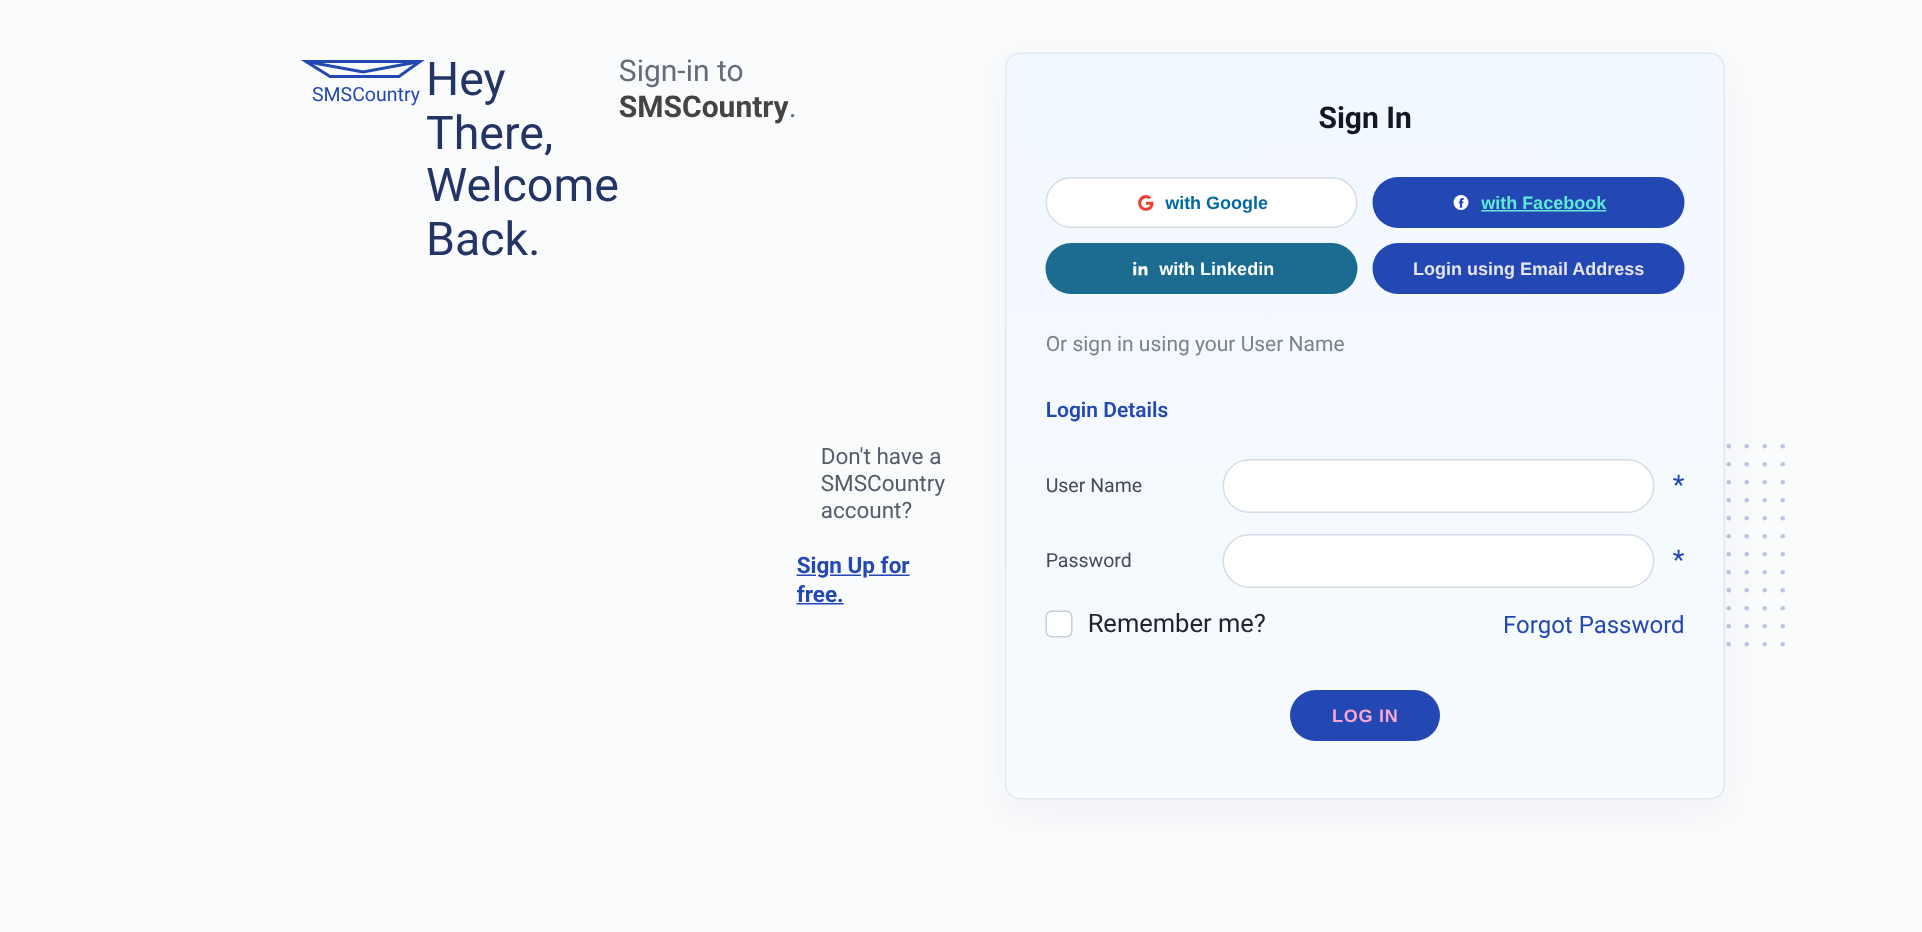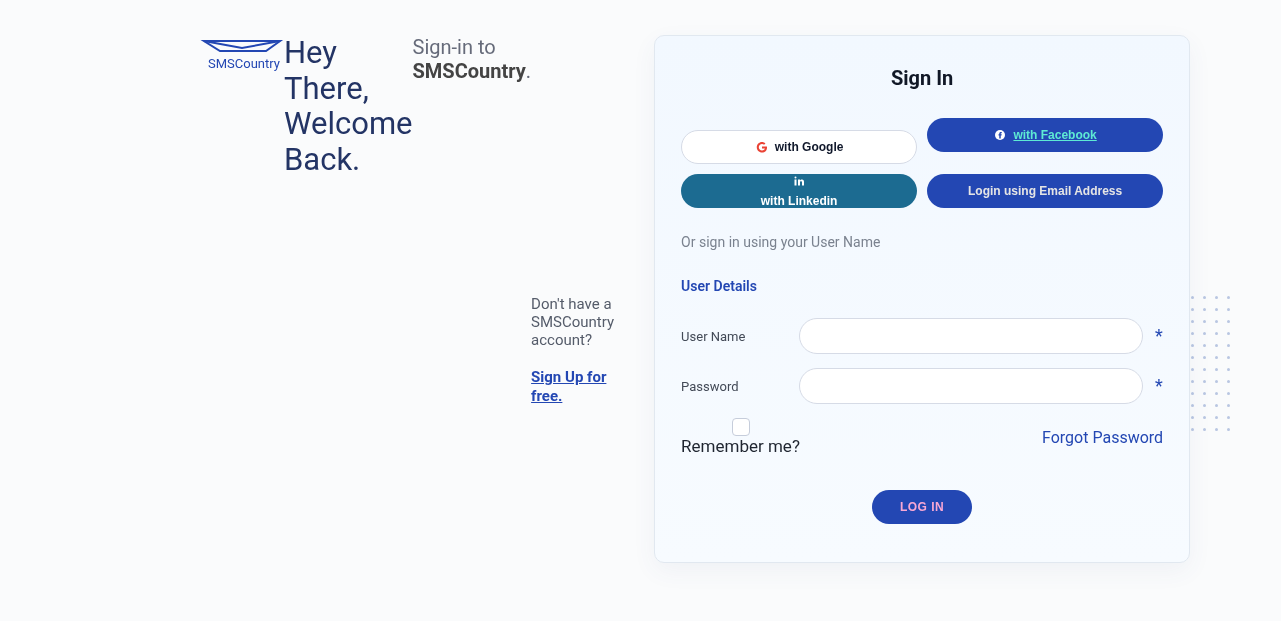--- a/index.html
+++ b/index.html
@@ -42,30 +42,31 @@
   .subtext {
     color: #666b7a;
     font-size: 20px;
   }
   .subtext strong { color: #444; }
   .bottom-block { margin-top: 260px; }
   .no-account {
     color: #555c6a;
     font-size: 15px;
     margin-bottom: 18px;
+    margin-left: 16px;
   }
   .signup-link {
     color: #2347b3;
     font-weight: 700;
     font-size: 15px;
     text-decoration: underline;
     cursor: pointer;
   }
   .card {
-    width: 536px;
+    width: 480px;
     background: linear-gradient(180deg, #f2f8ff 0%, #f7fbff 100%);
     border: 1px solid #e1e8f0;
     border-radius: 10px;
     padding: 30px 26px 38px;
     box-shadow: 0 8px 24px rgba(60,90,140,0.06);
     position: relative;
   }
   .card-title {
     text-align: center;
     font-size: 20px;
@@ -87,25 +88,24 @@
     font-weight: 600;
     display: flex;
     align-items: center;
     justify-content: center;
     gap: 6px;
     cursor: pointer;
   }
   .btn-google {
     background: #fff;
     border: 1px solid #d6dbe6;
-    color: #0f172a;
-    margin-top: 12px;
+    color: #0369a1;
   }
   .btn-facebook { background: #2347b3; color: #5eead4; text-decoration: underline; }
-  .btn-linkedin { background: #1c6b91; color: #fff; flex-direction: column; }
+  .btn-linkedin { background: #1c6b91; color: #fff; }
   .btn-email    { background: #2347b3; color: #e5e5e5; }
   .icon-sm { width: 14px; height: 14px; display: inline-flex; align-items:center; justify-content:center; }
   .or-line {
     color: #7a828f;
     font-size: 14px;
     margin-bottom: 28px;
   }
   .section-label {
     color: #2347b3;
     font-size: 14px;
@@ -142,21 +142,21 @@
   .remember-row {
     display: flex;
     align-items: center;
     justify-content: space-between;
     margin-top: 10px;
     margin-bottom: 34px;
   }
   .remember-left {
     display: flex;
     align-items: center;
-    flex-direction: column;
+    gap: 10px;
   }
   .chk {
     width: 18px; height: 18px;
     border: 1px solid #c6cddb;
     border-radius: 4px;
     background: #fff;
     cursor: pointer;
   }
   .remember-label {
     color: #1f2530;
@@ -256,21 +256,21 @@
         </span>
         <span>with Linkedin</span>
       </button>
       <button class="social-btn btn-email">
         <span>Login using Email Address</span>
       </button>
     </div>
 
     <p class="or-line">Or sign in using your User Name</p>
 
-    <p class="section-label">User Details</p>
+    <p class="section-label">Login Details</p>
 
     <div class="field-row">
       <label class="field-label">User Name</label>
       <input class="field-input" type="text" value="" style="">
       <span class="asterisk">*</span>
     </div>
 
     <div class="field-row">
       <label class="field-label">Password</label>
       <input class="field-input" type="password" value="" style="">

